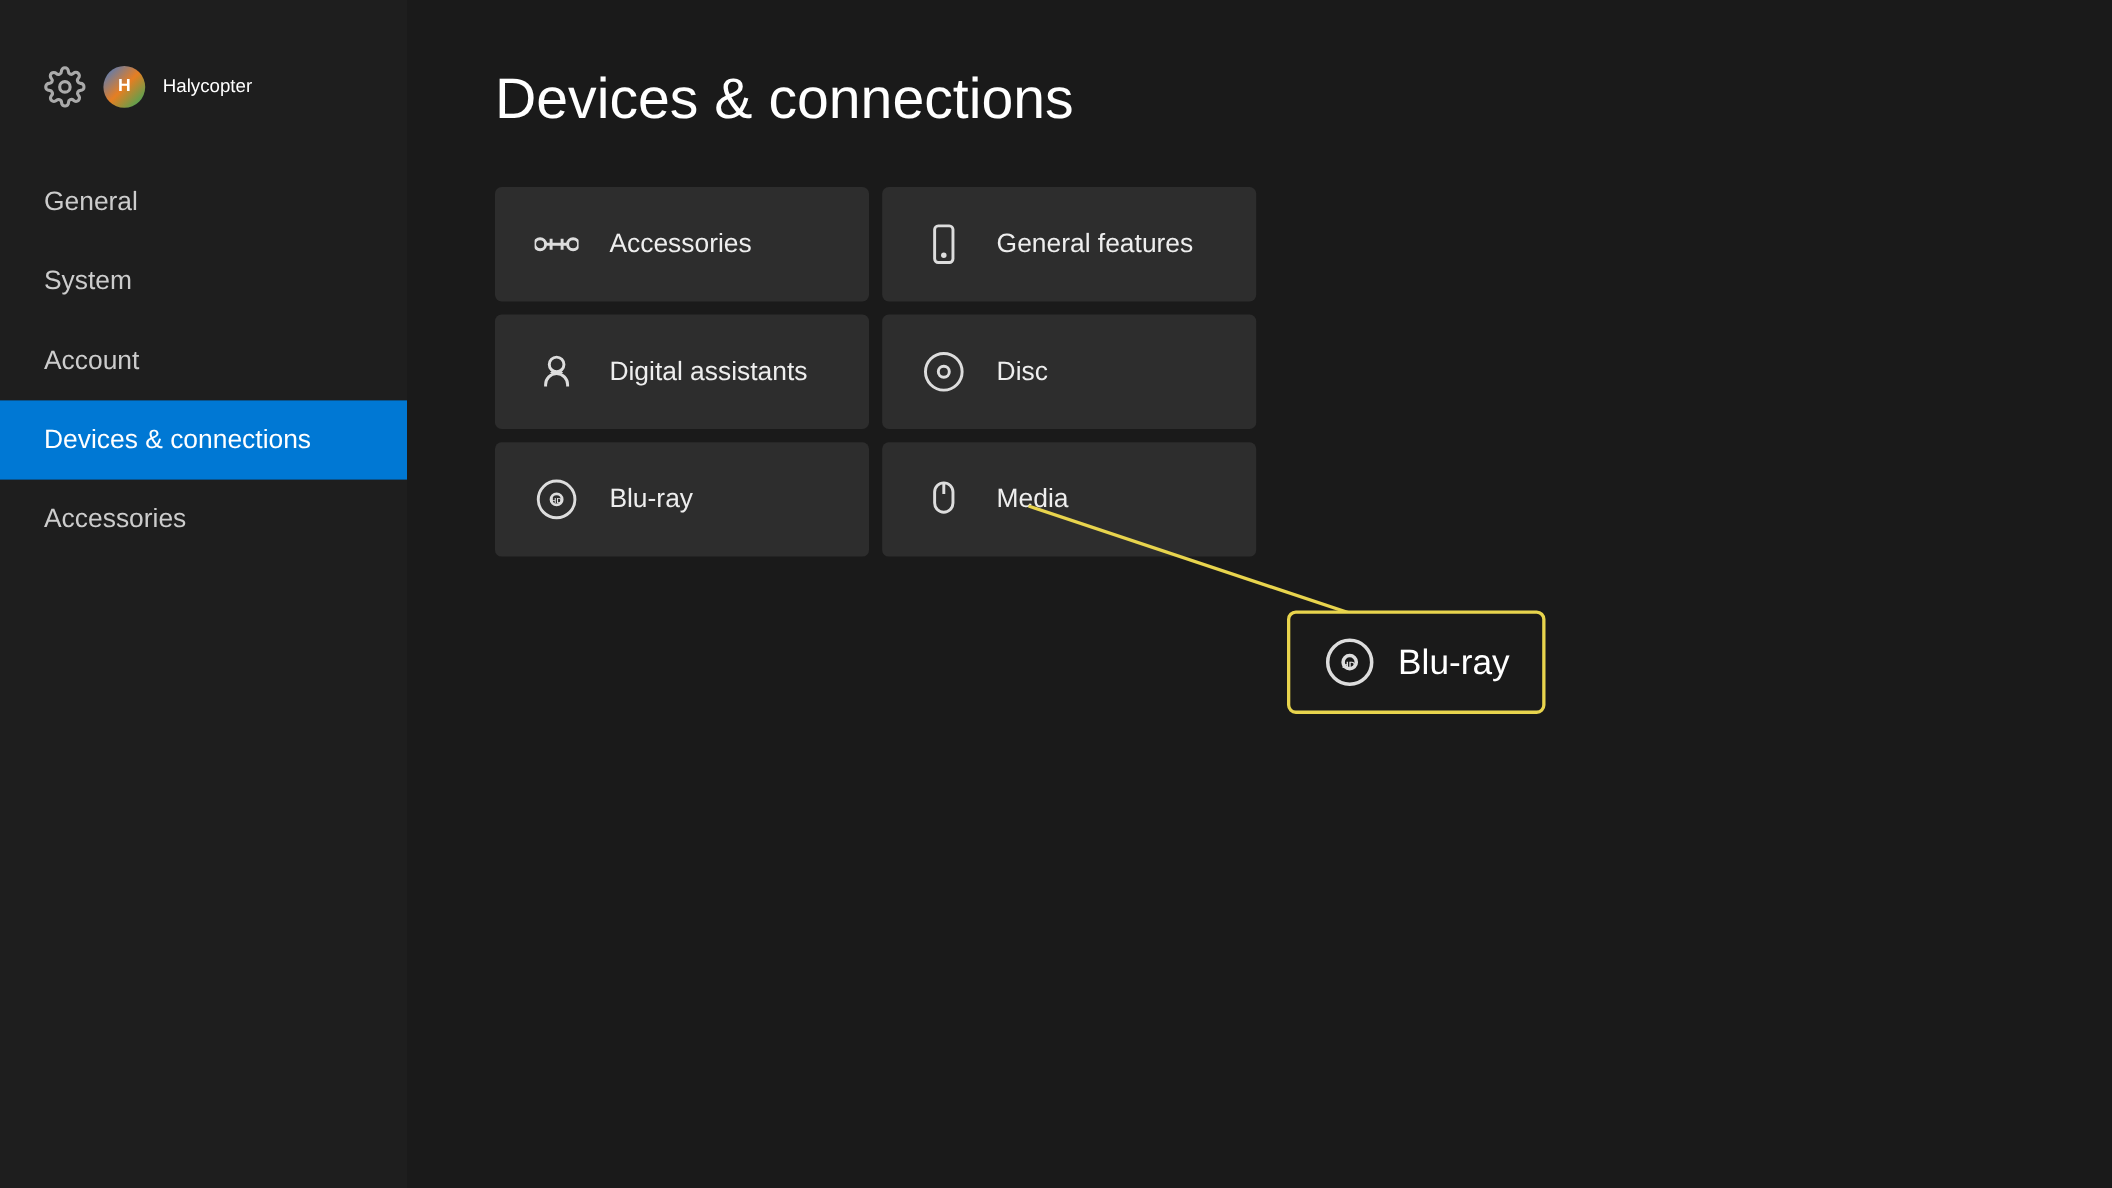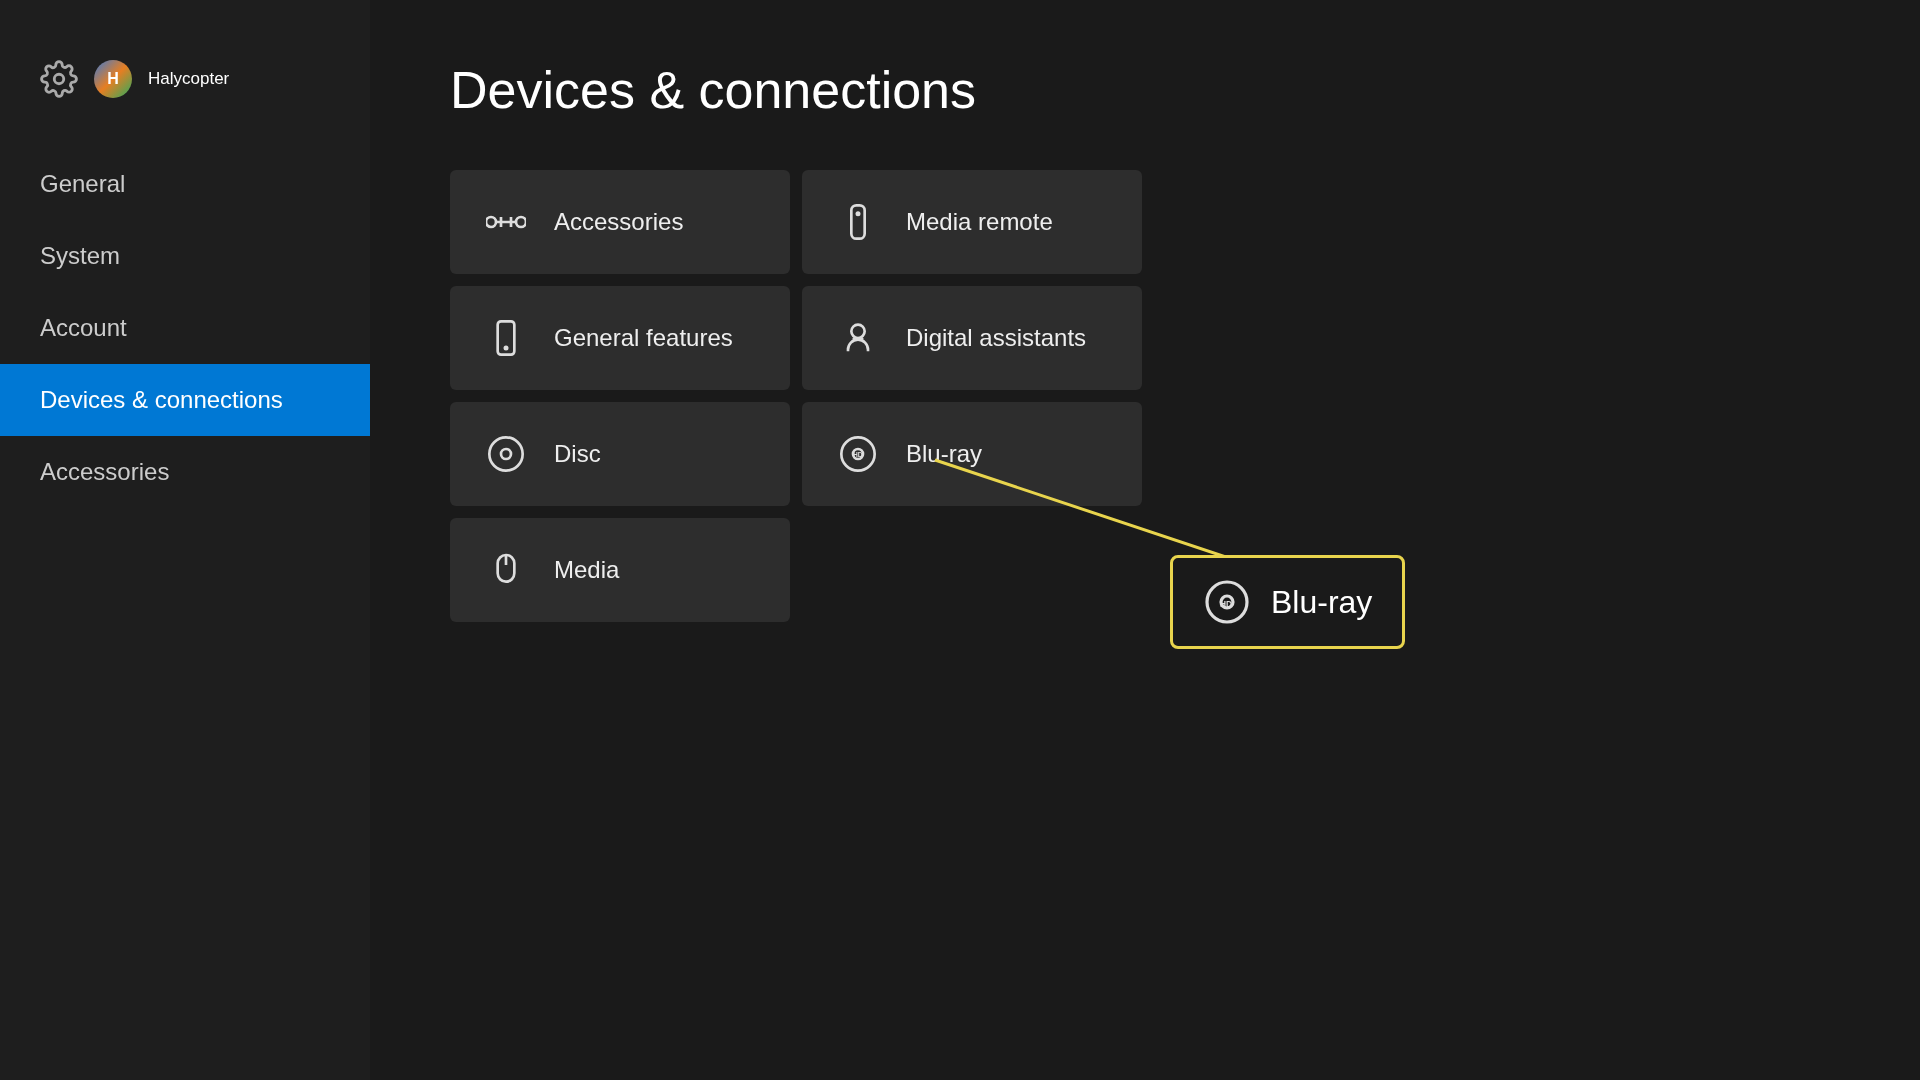--- a/index.html
+++ b/index.html
@@ -220,29 +220,20 @@
 
     <div class="grid-item">
       <div class="grid-item-icon">
         <svg viewBox="0 0 24 24" fill="none" stroke="currentColor" stroke-width="1.6" width="40" height="40">
           <path d="M6 12h12M6 12a3 3 0 1 1-6 0 3 3 0 0 1 6 0zm12 0a3 3 0 1 0 6 0 3 3 0 0 0-6 0zm-9-3v6m6-6v6"></path>
         </svg>
       </div>
       <span class="grid-item-label">Accessories</span>
     </div>
 
-    <div class="grid-item">
-      <div class="grid-item-icon">
-        <svg viewBox="0 0 24 24" fill="none" stroke="currentColor" stroke-width="1.6" width="40" height="40">
-          <rect x="8" y="2" width="8" height="20" rx="3" ry="3"></rect>
-          <line x1="12" y1="7" x2="12" y2="7" stroke-width="3" stroke-linecap="round"></line>
-        </svg>
-      </div>
-      <span class="grid-item-label">Media remote</span>
-    </div>
 
     <div class="grid-item">
       <div class="grid-item-icon">
         <svg viewBox="0 0 24 24" fill="none" stroke="currentColor" stroke-width="1.6" width="40" height="40">
           <rect x="7" y="2" width="10" height="20" rx="2" ry="2"></rect>
           <line x1="12" y1="18" x2="12" y2="18" stroke-width="3" stroke-linecap="round"></line>
         </svg>
       </div>
       <span class="grid-item-label">General features</span>
     </div>

